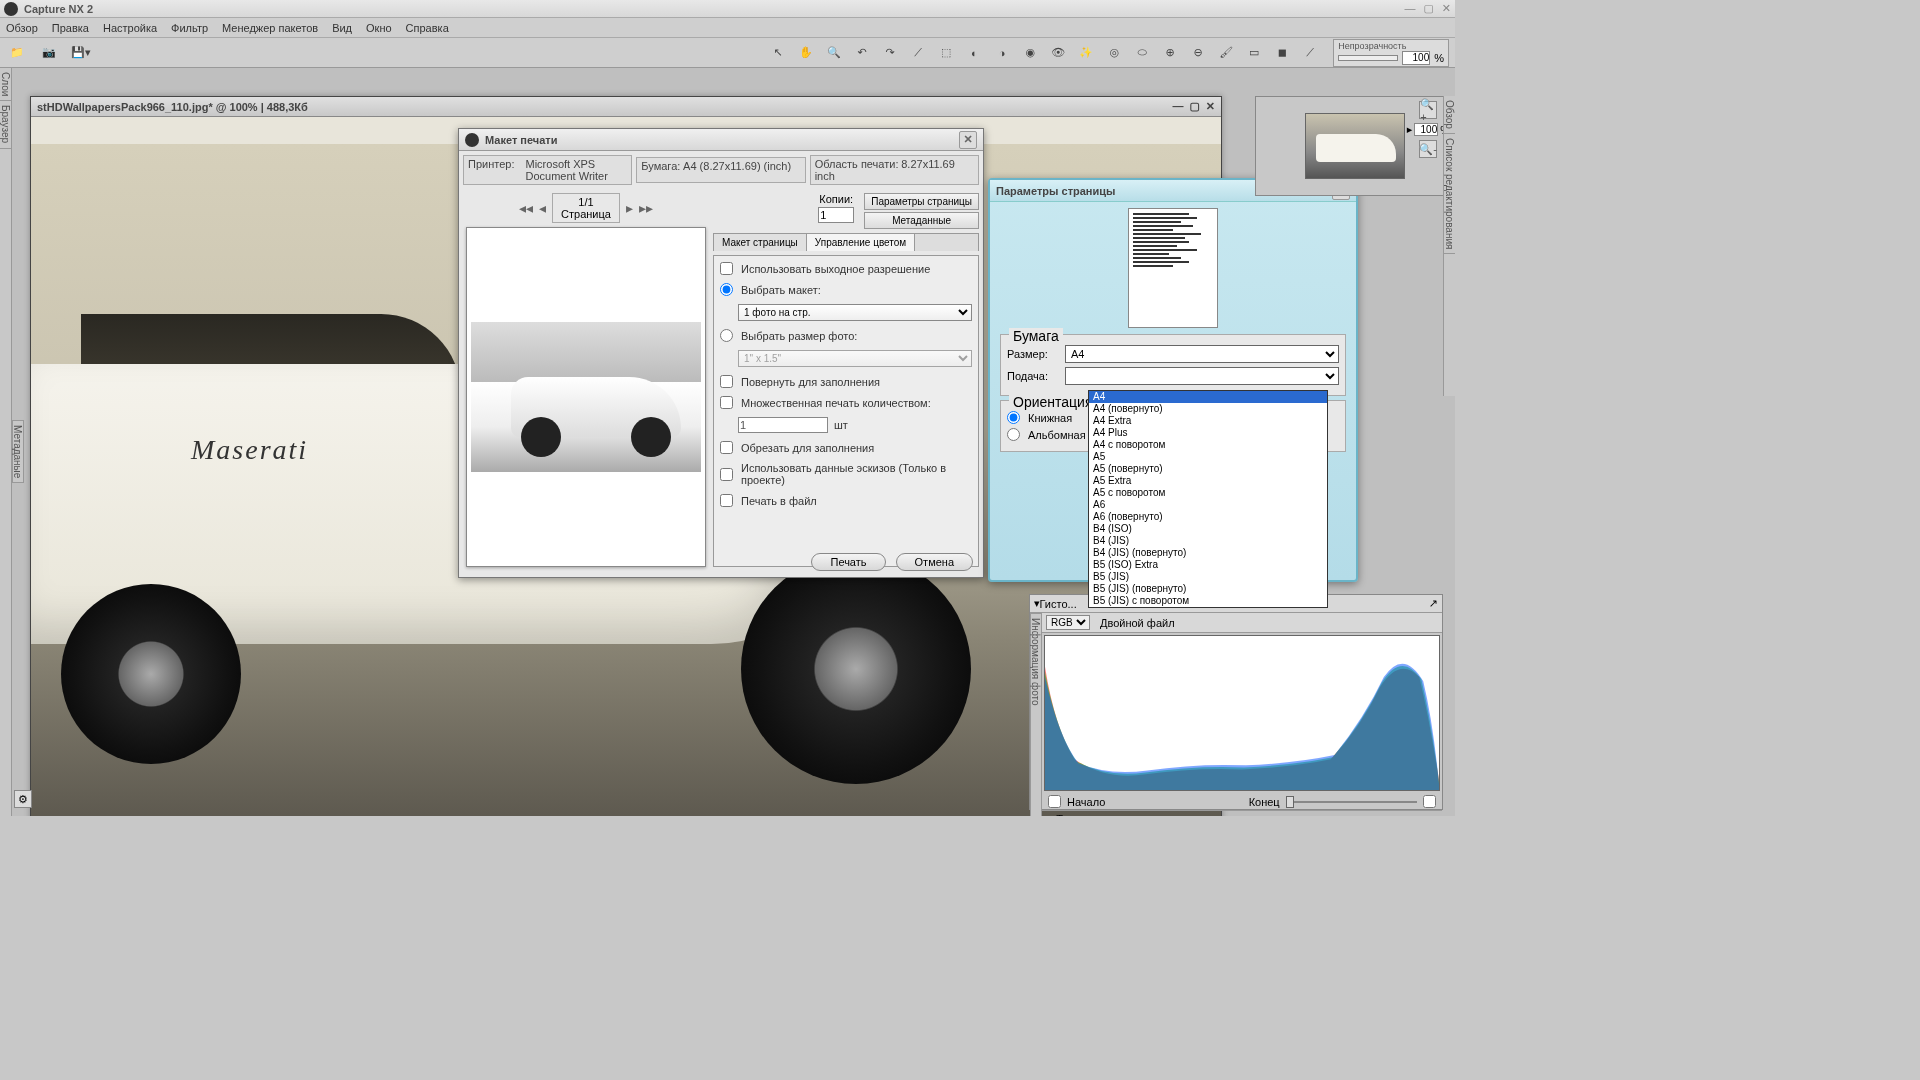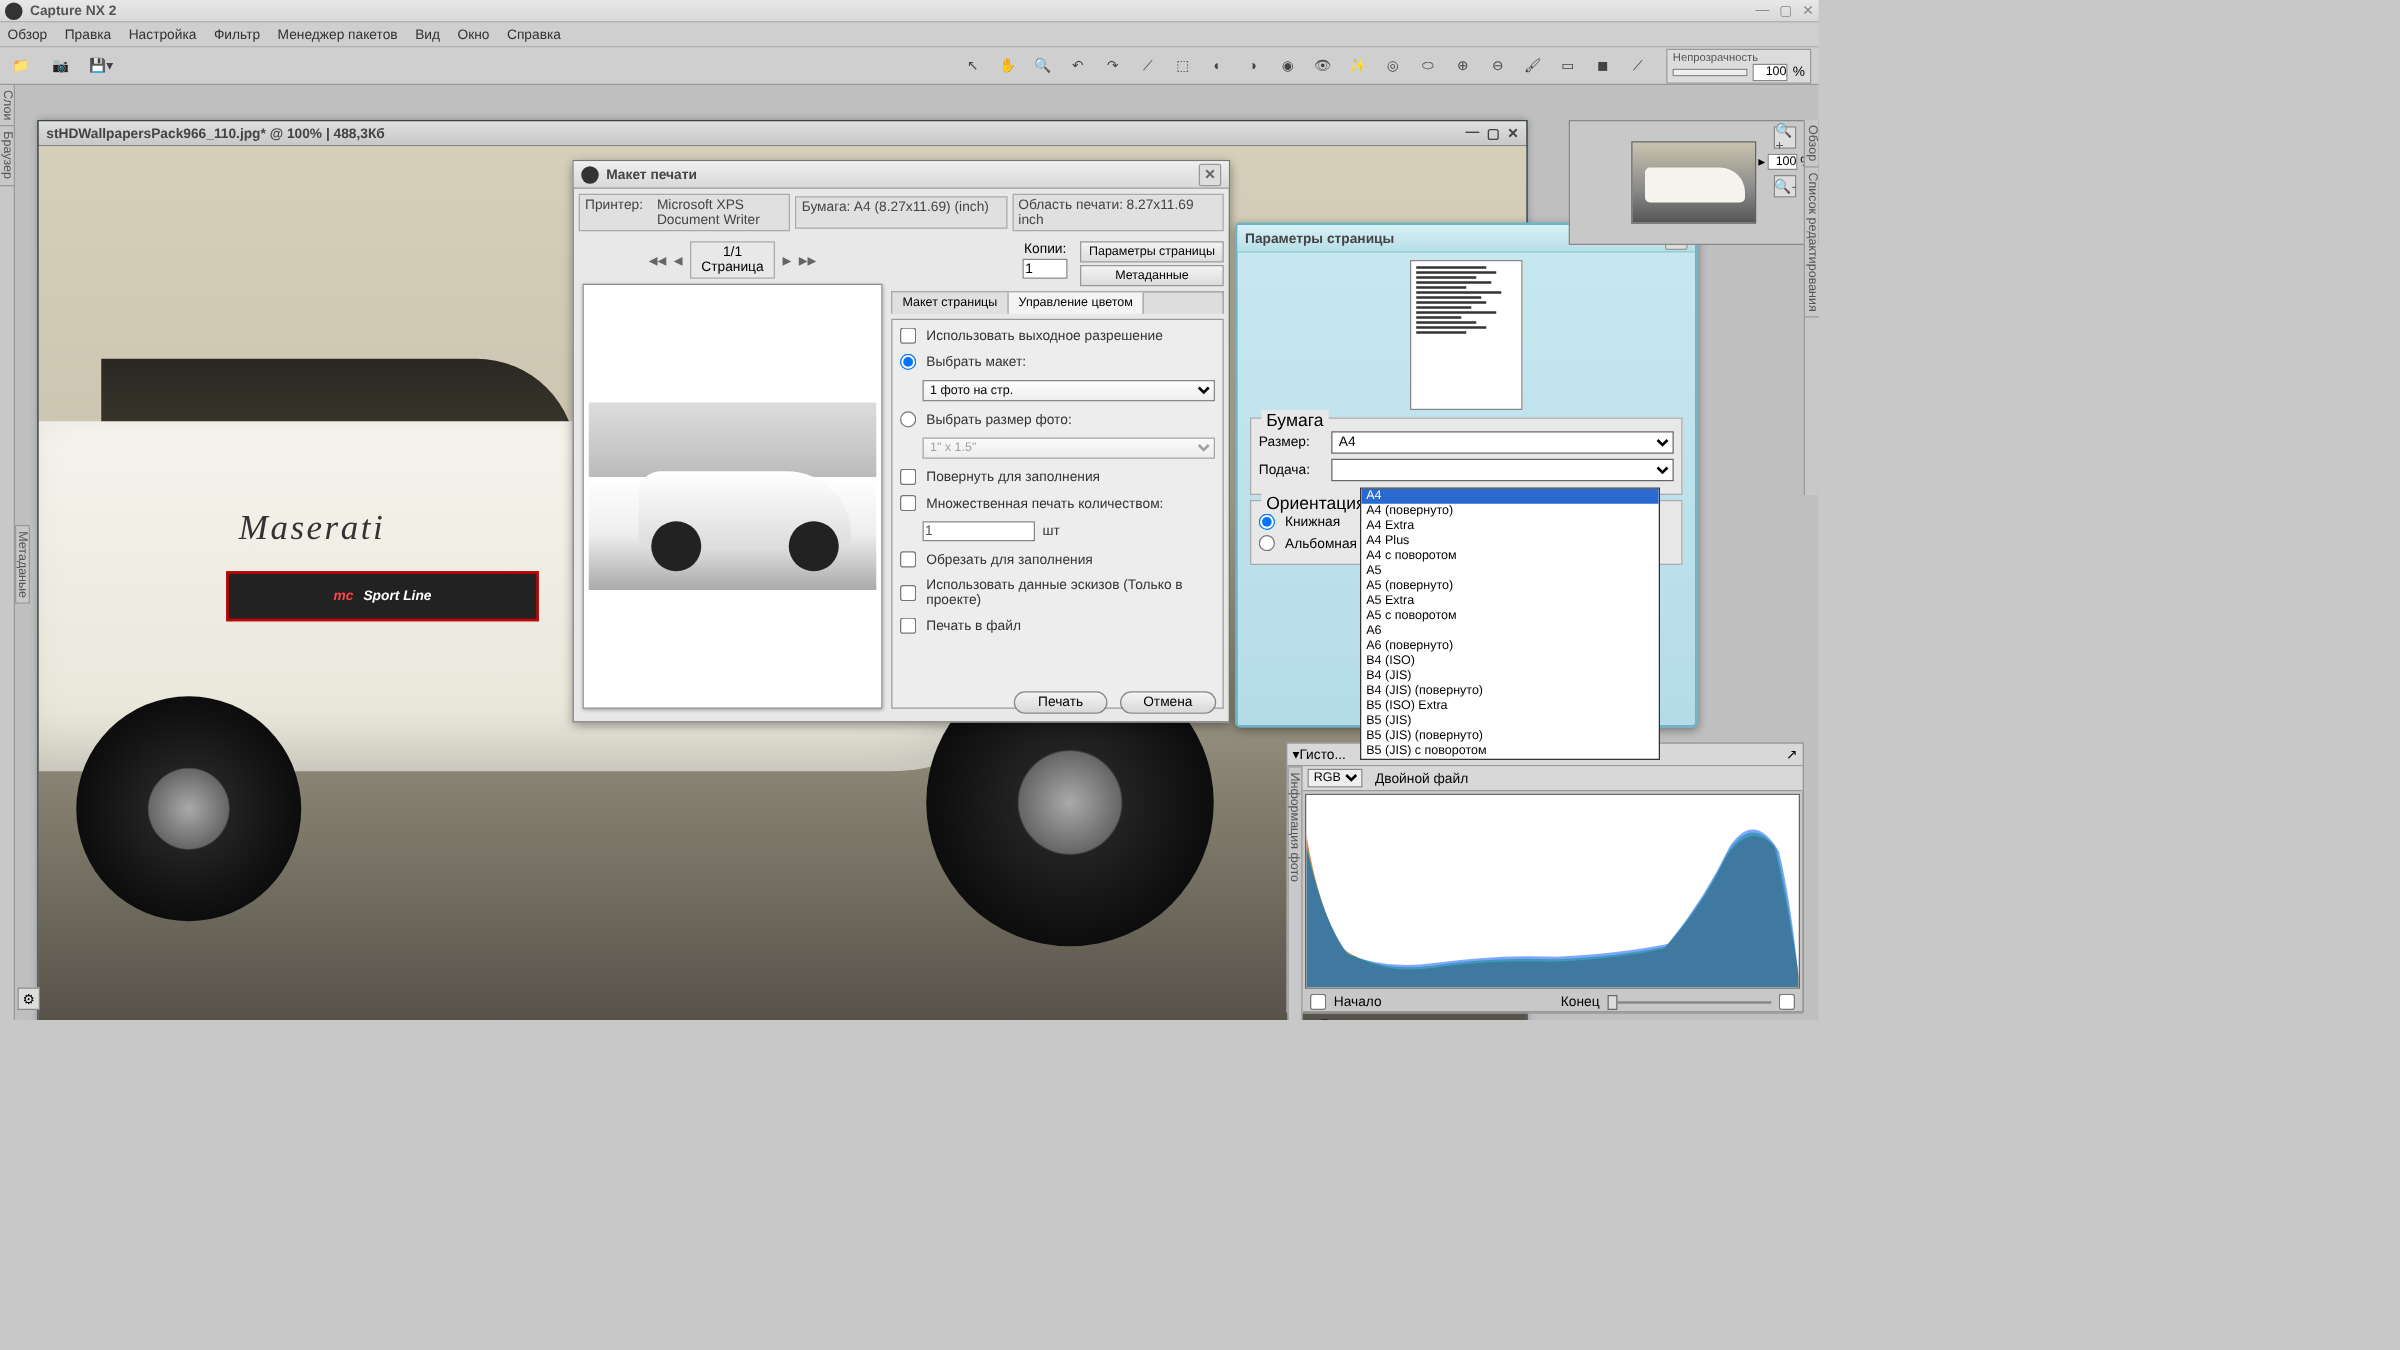--- a/index.html
+++ b/index.html
@@ -21,21 +21,21 @@
 .opacity-box .bar { width: 60px; height: 6px; background: #eee; border: 1px solid #888; }
 .opacity-box input { width: 28px; height: 14px; font-size: 10px; text-align: right; border: 1px solid #888; }
 .workspace { position: absolute; top: 68px; left: 0; right: 0; bottom: 0; background: #bfbfbf; }
 .side-left { position: absolute; left: 0; top: 0; width: 12px; bottom: 0; background: #c8c8c8; border-right: 1px solid #999; }
 .side-tab { writing-mode: vertical-rl; font-size: 10px; color: #555; padding: 4px 0; border-bottom: 1px solid #999; text-align: center; }
 .side-left2 { position: absolute; left: 12px; top: 352px; width: 12px; background: #c8c8c8; border: 1px solid #999; padding: 4px 0; writing-mode: vertical-rl; font-size: 10px; color: #555; text-align: center; }
 .imgwin { position: absolute; left: 30px; top: 28px; width: 1192px; height: 730px; background: #0c4a6e; border: 1px solid #444; box-shadow: 0 0 6px rgba(0,0,0,0.3); }
 .imgwin-title { background: linear-gradient(#e0e0e0,#c8c8c8); height: 20px; display: flex; align-items: center; padding: 0 6px; font-weight: bold; color: #444; border-bottom: 1px solid #888; }
 .imgwin-title .wc { margin-left: auto; display: flex; gap: 6px; }
 .imgwin-body { position: relative; width: 100%; height: calc(100% - 20px); overflow: hidden; background: #e8e5da; }
-.car-bg { width: 100%; height: 100%; background: linear-gradient(180deg,#d6d0bb 0%,#c9c3af 40%,#8a8575 70%,#555148 100%); position: relative; }
+.car-bg { width: 100%; height: 100%; background: linear-gradient(180deg,#d6d0bb 0%,#c9c3af 40%,#8a8575 70%,#555148 100%); position: relative; margin-top: 27px; }
 .car-body { position: absolute; left: 0; top: 220px; width: 760px; height: 280px; background: linear-gradient(180deg,#f5f3ec,#e8e5d8); border-radius: 0 200px 80px 0 / 0 100px 40px 0; box-shadow: inset -20px -20px 40px rgba(0,0,0,0.15); }
 .car-window { position: absolute; left: 50px; top: 170px; width: 380px; height: 120px; background: linear-gradient(#2a2822,#4a4538); border-radius: 0 80px 0 0; }
 .wheel { position: absolute; width: 230px; height: 230px; border-radius: 50%; background: radial-gradient(circle,#aaa 0%,#666 25%,#222 26%,#111 60%,#000 100%); }
 .wheel.back { left: 30px; top: 440px; width: 180px; height: 180px; }
 .wheel.front { left: 710px; top: 410px; }
 .badge { position: absolute; left: 150px; top: 340px; width: 250px; height: 40px; background: #222; border: 2px solid #c00; display: flex; align-items: center; justify-content: center; color: #fff; font-style: italic; font-weight: bold; font-size: 16px; }
 .badge .mc { color: #f44; margin-right: 8px; }
 .mlogo { position: absolute; left: 160px; top: 290px; font-family: cursive; font-size: 28px; color: #333; font-style: italic; letter-spacing: 2px; }
 .dlg { position: absolute; background: #e8e8e8; border: 1px solid #777; box-shadow: 0 2px 8px rgba(0,0,0,0.4); }
 .dlg-title { background: linear-gradient(#f0f0f0,#d8d8d8); height: 22px; display: flex; align-items: center; padding: 0 6px; font-weight: bold; color: #444; border-bottom: 1px solid #999; }
@@ -182,24 +182,20 @@
         <span>—</span>
         <span>▢</span>
         <span>✕</span>
       </div>
     </div>
     <div class="imgwin-body">
       <div class="car-bg">
         <div class="car-window"></div>
         <div class="car-body"></div>
         <div class="mlogo">Maserati</div>
-        <div class="badge">
-          <span class="mc">mc</span>
-            <span>Sport Line</span>
-        </div>
         <div class="wheel back"></div>
         <div class="wheel front"></div>
       </div>
     </div>
   </div>
 
   <div class="dlg print-dlg">
     <div class="dlg-title">
       <div class="logo"></div>
       <span>Макет печати</span>

